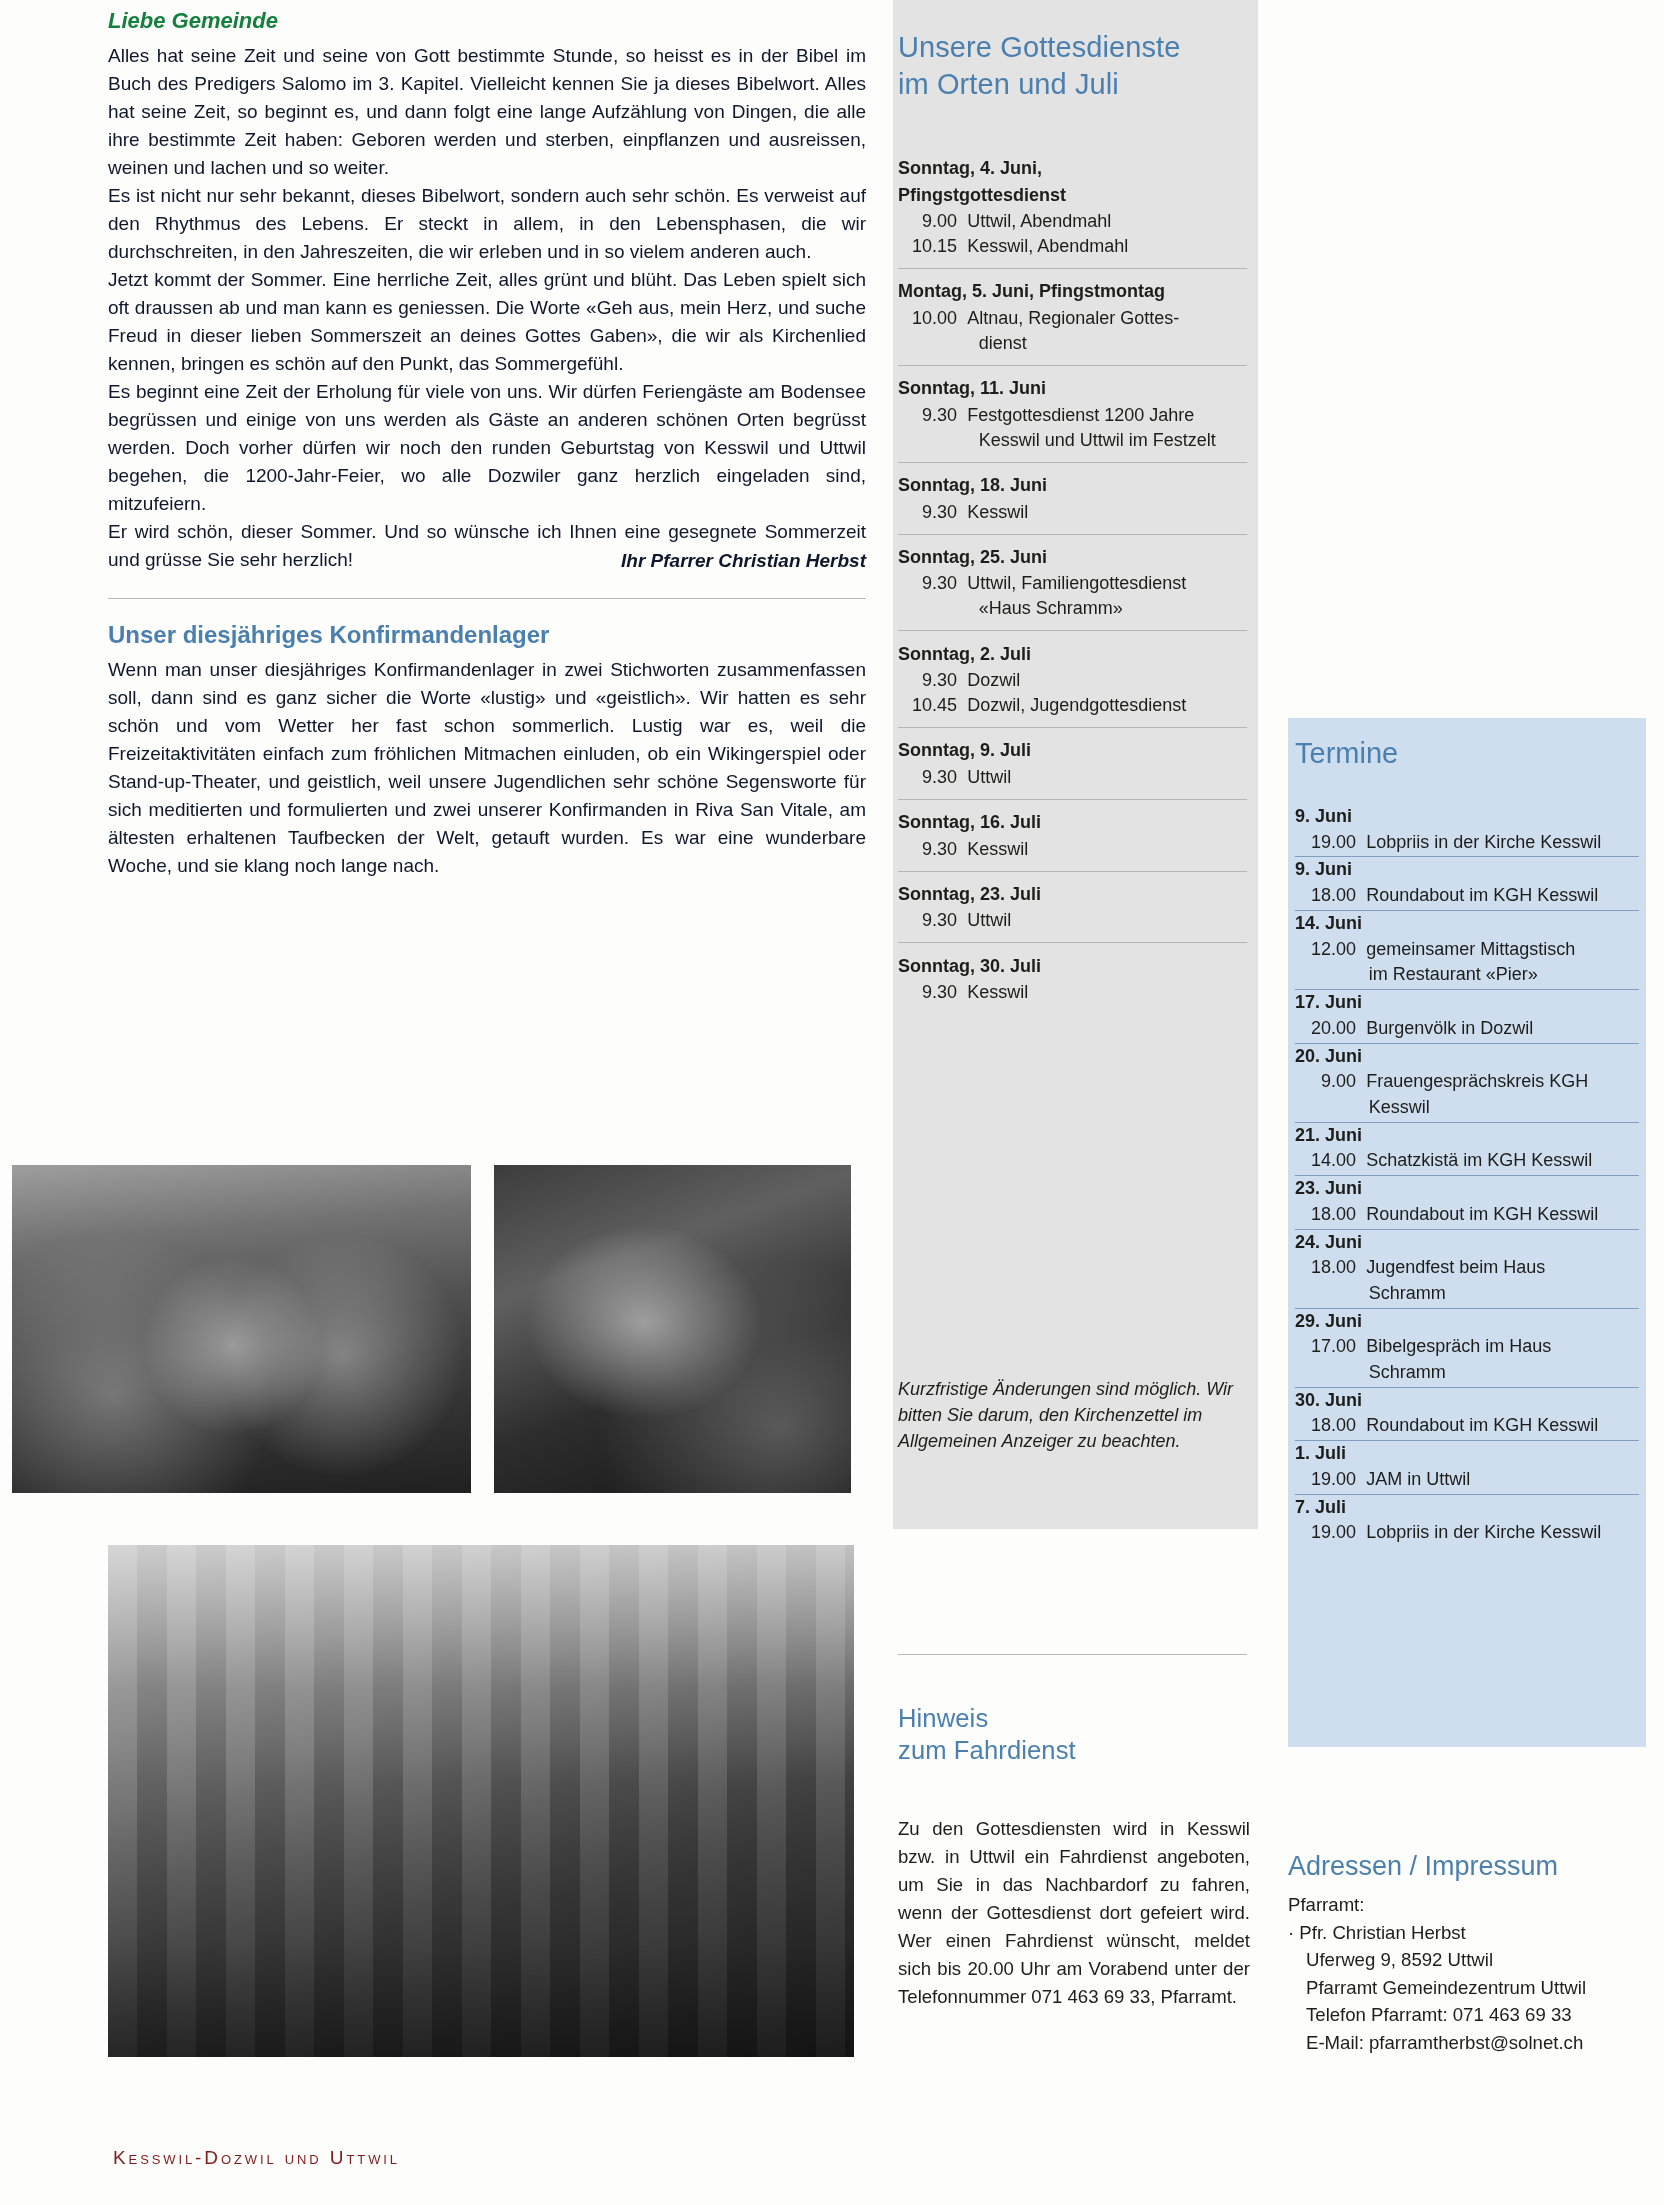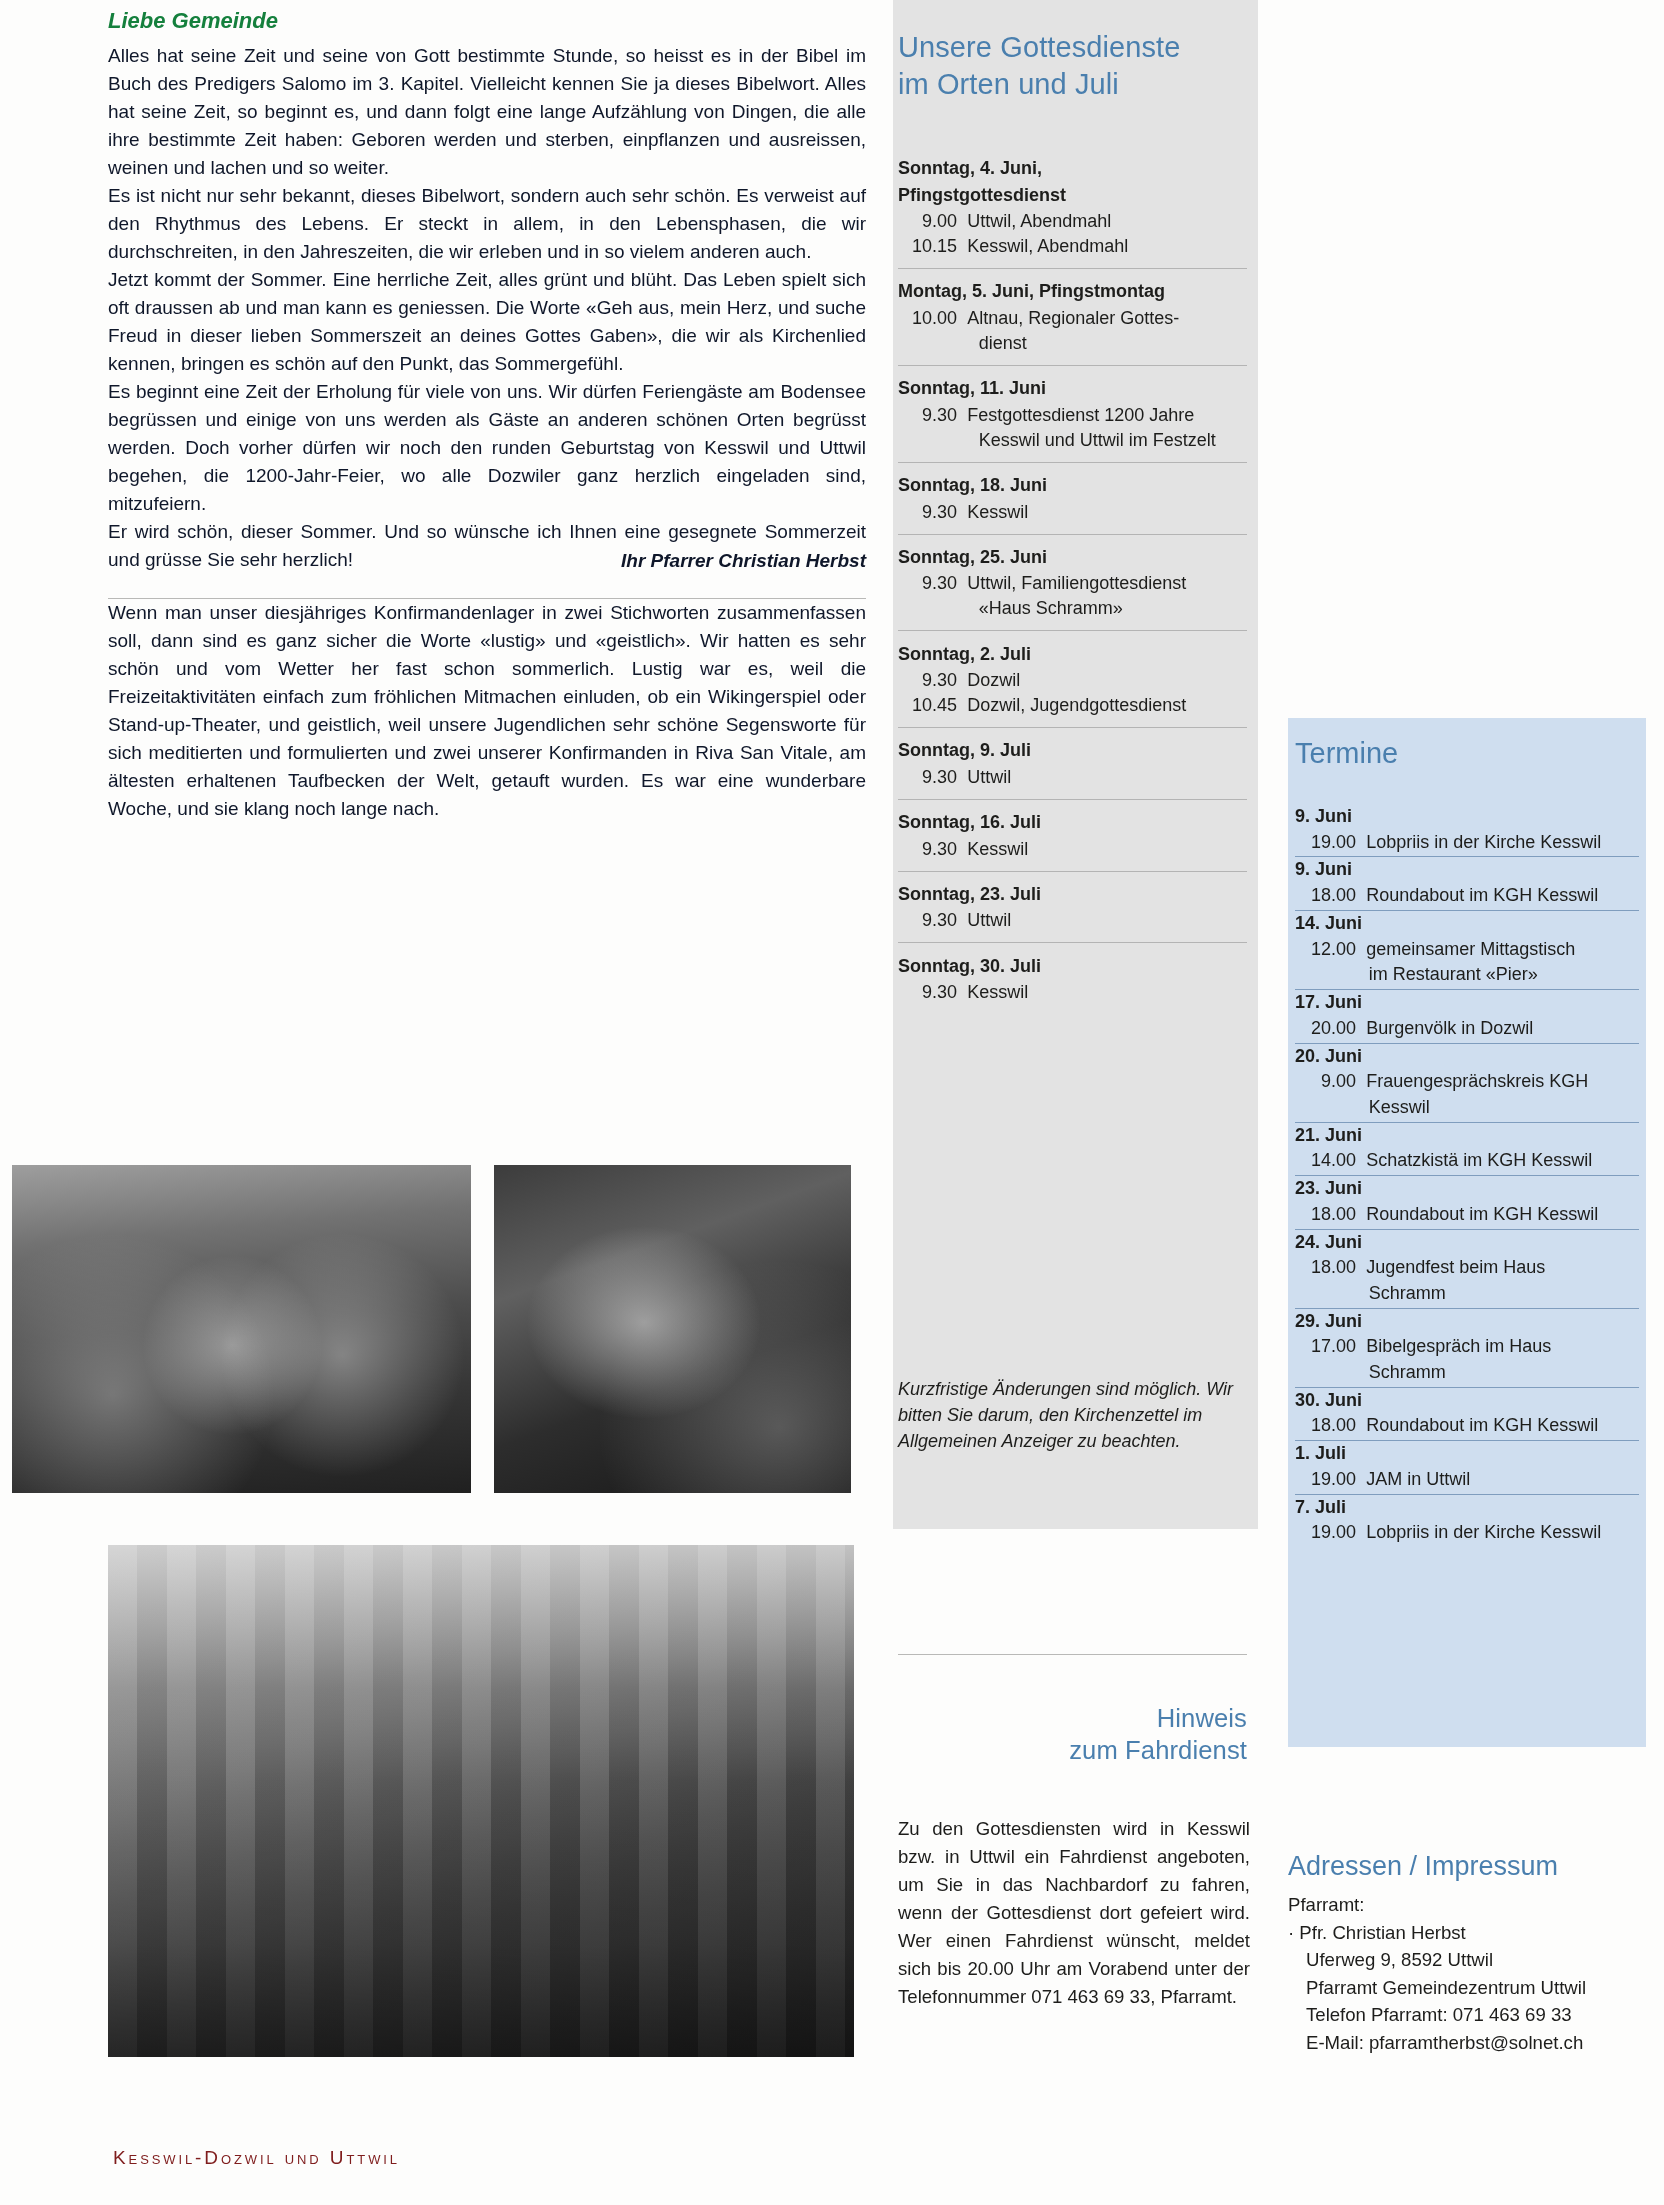--- a/index.html
+++ b/index.html
@@ -201,21 +201,20 @@
     border-top: 0.6px solid #b9b9b7;
   }
   #hinweis-title {
     position: absolute;
     left: 898px;
     top: 1702px;
     width: 349px;
     font-size: 25.6px;
     line-height: 32px;
     color: #4a7fae;
-    text-align: right;
   }
   #hinweis-text {
     position: absolute;
     left: 898px;
     top: 1815px;
     width: 352px;
     font-size: 18.6px;
     line-height: 28px;
     text-align: justify;
   }
@@ -293,20 +292,21 @@
       <p>Alles hat seine Zeit und seine von Gott bestimmte Stunde, so heisst es in der Bibel im Buch des Predigers Salomo im 3. Kapitel. Vielleicht kennen Sie ja dieses Bibelwort. Alles hat seine Zeit, so beginnt es, und dann folgt eine lange Aufzählung von Dingen, die alle ihre bestimmte Zeit haben: Geboren werden und sterben, einpflanzen und ausreissen, weinen und lachen und so weiter.</p>
       <p>Es ist nicht nur sehr bekannt, dieses Bibelwort, sondern auch sehr schön. Es verweist auf den Rhythmus des Lebens. Er steckt in allem, in den Lebensphasen, die wir durchschreiten, in den Jahreszeiten, die wir erleben und in so vielem anderen auch.</p>
       <p>Jetzt kommt der Sommer. Eine herrliche Zeit, alles grünt und blüht. Das Leben spielt sich oft draussen ab und man kann es geniessen. Die Worte «Geh aus, mein Herz, und suche Freud in dieser lieben Sommerszeit an deines Gottes Gaben», die wir als Kirchenlied kennen, bringen es schön auf den Punkt, das Sommergefühl.</p>
       <p>Es beginnt eine Zeit der Erholung für viele von uns. Wir dürfen Feriengäste am Bodensee begrüssen und einige von uns werden als Gäste an anderen schönen Orten begrüsst werden. Doch vorher dürfen wir noch den runden Geburtstag von Kesswil und Uttwil begehen, die 1200-Jahr-Feier, wo alle Dozwiler ganz herzlich eingeladen sind, mitzufeiern.</p>
       <p>Er wird schön, dieser Sommer. Und so wünsche ich Ihnen eine gesegnete Sommerzeit und grüsse Sie sehr herzlich!</p>
       <span class="sig italic">Ihr Pfarrer Christian Herbst</span>
     </div>
 
     <hr class="rule-left">
 
+    <h2 id="konfi-title">Unser diesjähriges Konfirmandenlager</h2>
     <div class="body-text">
       <p>Wenn man unser diesjähriges Konfirmandenlager in zwei Stichworten zusammenfassen soll, dann sind es ganz sicher die Worte «lustig» und «geistlich». Wir hatten es sehr schön und vom Wetter her fast schon sommerlich. Lustig war es, weil die Freizeitaktivitäten einfach zum fröhlichen Mitmachen einluden, ob ein Wikingerspiel oder Stand-up-Theater, und geistlich, weil unsere Jugendlichen sehr schöne Segensworte für sich meditierten und formulierten und zwei unserer Konfirmanden in Riva San Vitale, am ältesten erhaltenen Taufbecken der Welt, getauft wurden. Es war eine wunderbare Woche, und sie klang noch lange nach.</p>
     </div>
   </div>
 
   <div class="photo" id="photo-girls">
     <div class="ph-inner"></div>
   </div>
   <div class="photo" id="photo-boy">
     <div class="ph-inner"></div>

